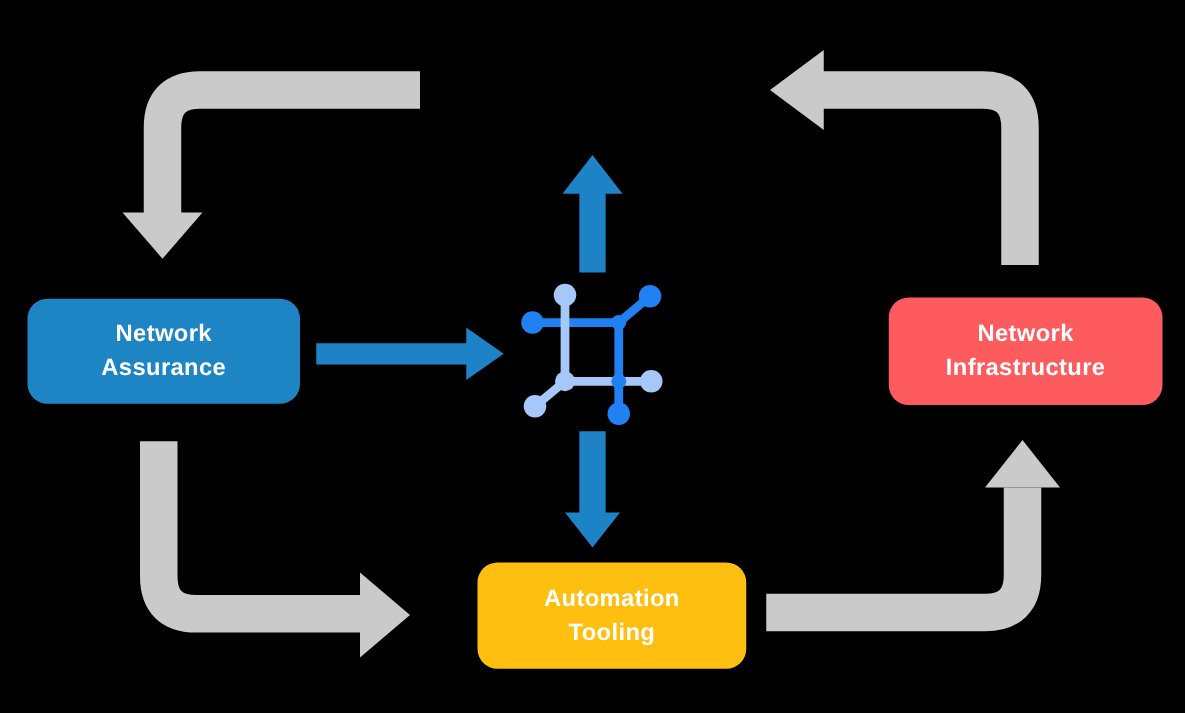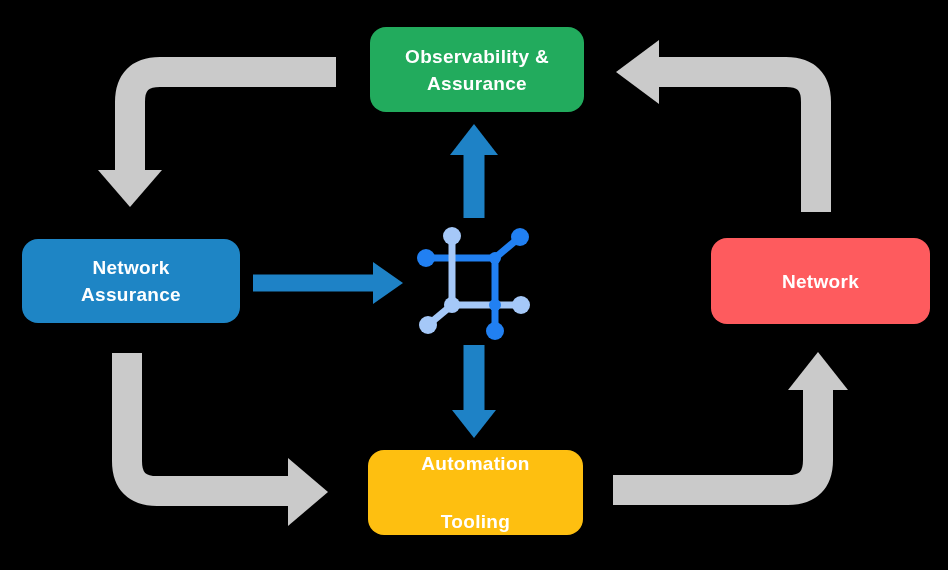--- a/index.html
+++ b/index.html
@@ -29,21 +29,21 @@
     text-align: center;
     color: #fff;
     font-size: 19px;
     font-weight: bold;
     line-height: 27px;
     letter-spacing: 0.3px;
   }
   #box-observability { left: 370px; top: 27px;  width: 214px; height: 85px; }
   #box-operations    { left: 22px;  top: 239px; width: 218px; height: 84px; }
   #box-infrastructure{ left: 711px; top: 238px; width: 219px; height: 86px; }
-  #box-automation    { left: 368px; top: 450px; width: 215px; height: 85px; justify-content: space-between; }
+  #box-automation    { left: 382px; top: 450px; width: 215px; height: 85px; }
 </style>
 </head>
 <body>
 
 <div id="canvas" style="background: rgb(0, 0, 0);">
 
   <svg id="arrow-layer" viewBox="0 0 948 570" xmlns="http://www.w3.org/2000/svg">
 
     <g>
       <path d="M336 72 L160 72 Q130 72 130 102 L130 172" fill="none" stroke-width="30" stroke="#CACACA"></path>
@@ -96,32 +96,29 @@
       <circle cx="521" cy="305" r="9" fill="#A5C8F8"></circle>
       <circle cx="452" cy="305" r="8" fill="#A5C8F8"></circle>
 
       <path d="M495 258 L495 331" fill="none" stroke-width="7" stroke="#2180F2"></path>
       <circle cx="495" cy="331" r="9" fill="#2180F2"></circle>
       <circle cx="495" cy="258" r="6" fill="#2180F2"></circle>
       <circle cx="495" cy="305" r="6" fill="#2180F2"></circle>
     </g>
   </svg>
 
-  <div id="box-observability" class="node-box" style="background: rgb(34, 171, 93);">
-    <span>Observability &amp;</span>
-    <span>Assurance</span>
-  </div>
 
   <div id="box-operations" class="node-box" style="background: rgb(30, 133, 197);">
     <span>Network</span>
     <span>Assurance</span>
   </div>
 
   <div id="box-infrastructure" class="node-box" style="background: rgb(254, 91, 94);">
     <span>Network</span>
+    <span>Infrastructure</span>
   </div>
 
   <div id="box-automation" class="node-box" style="background: rgb(254, 191, 16);">
     <span>Automation</span>
     <span>Tooling</span>
   </div>
 
 </div>
 
 </body></html>

